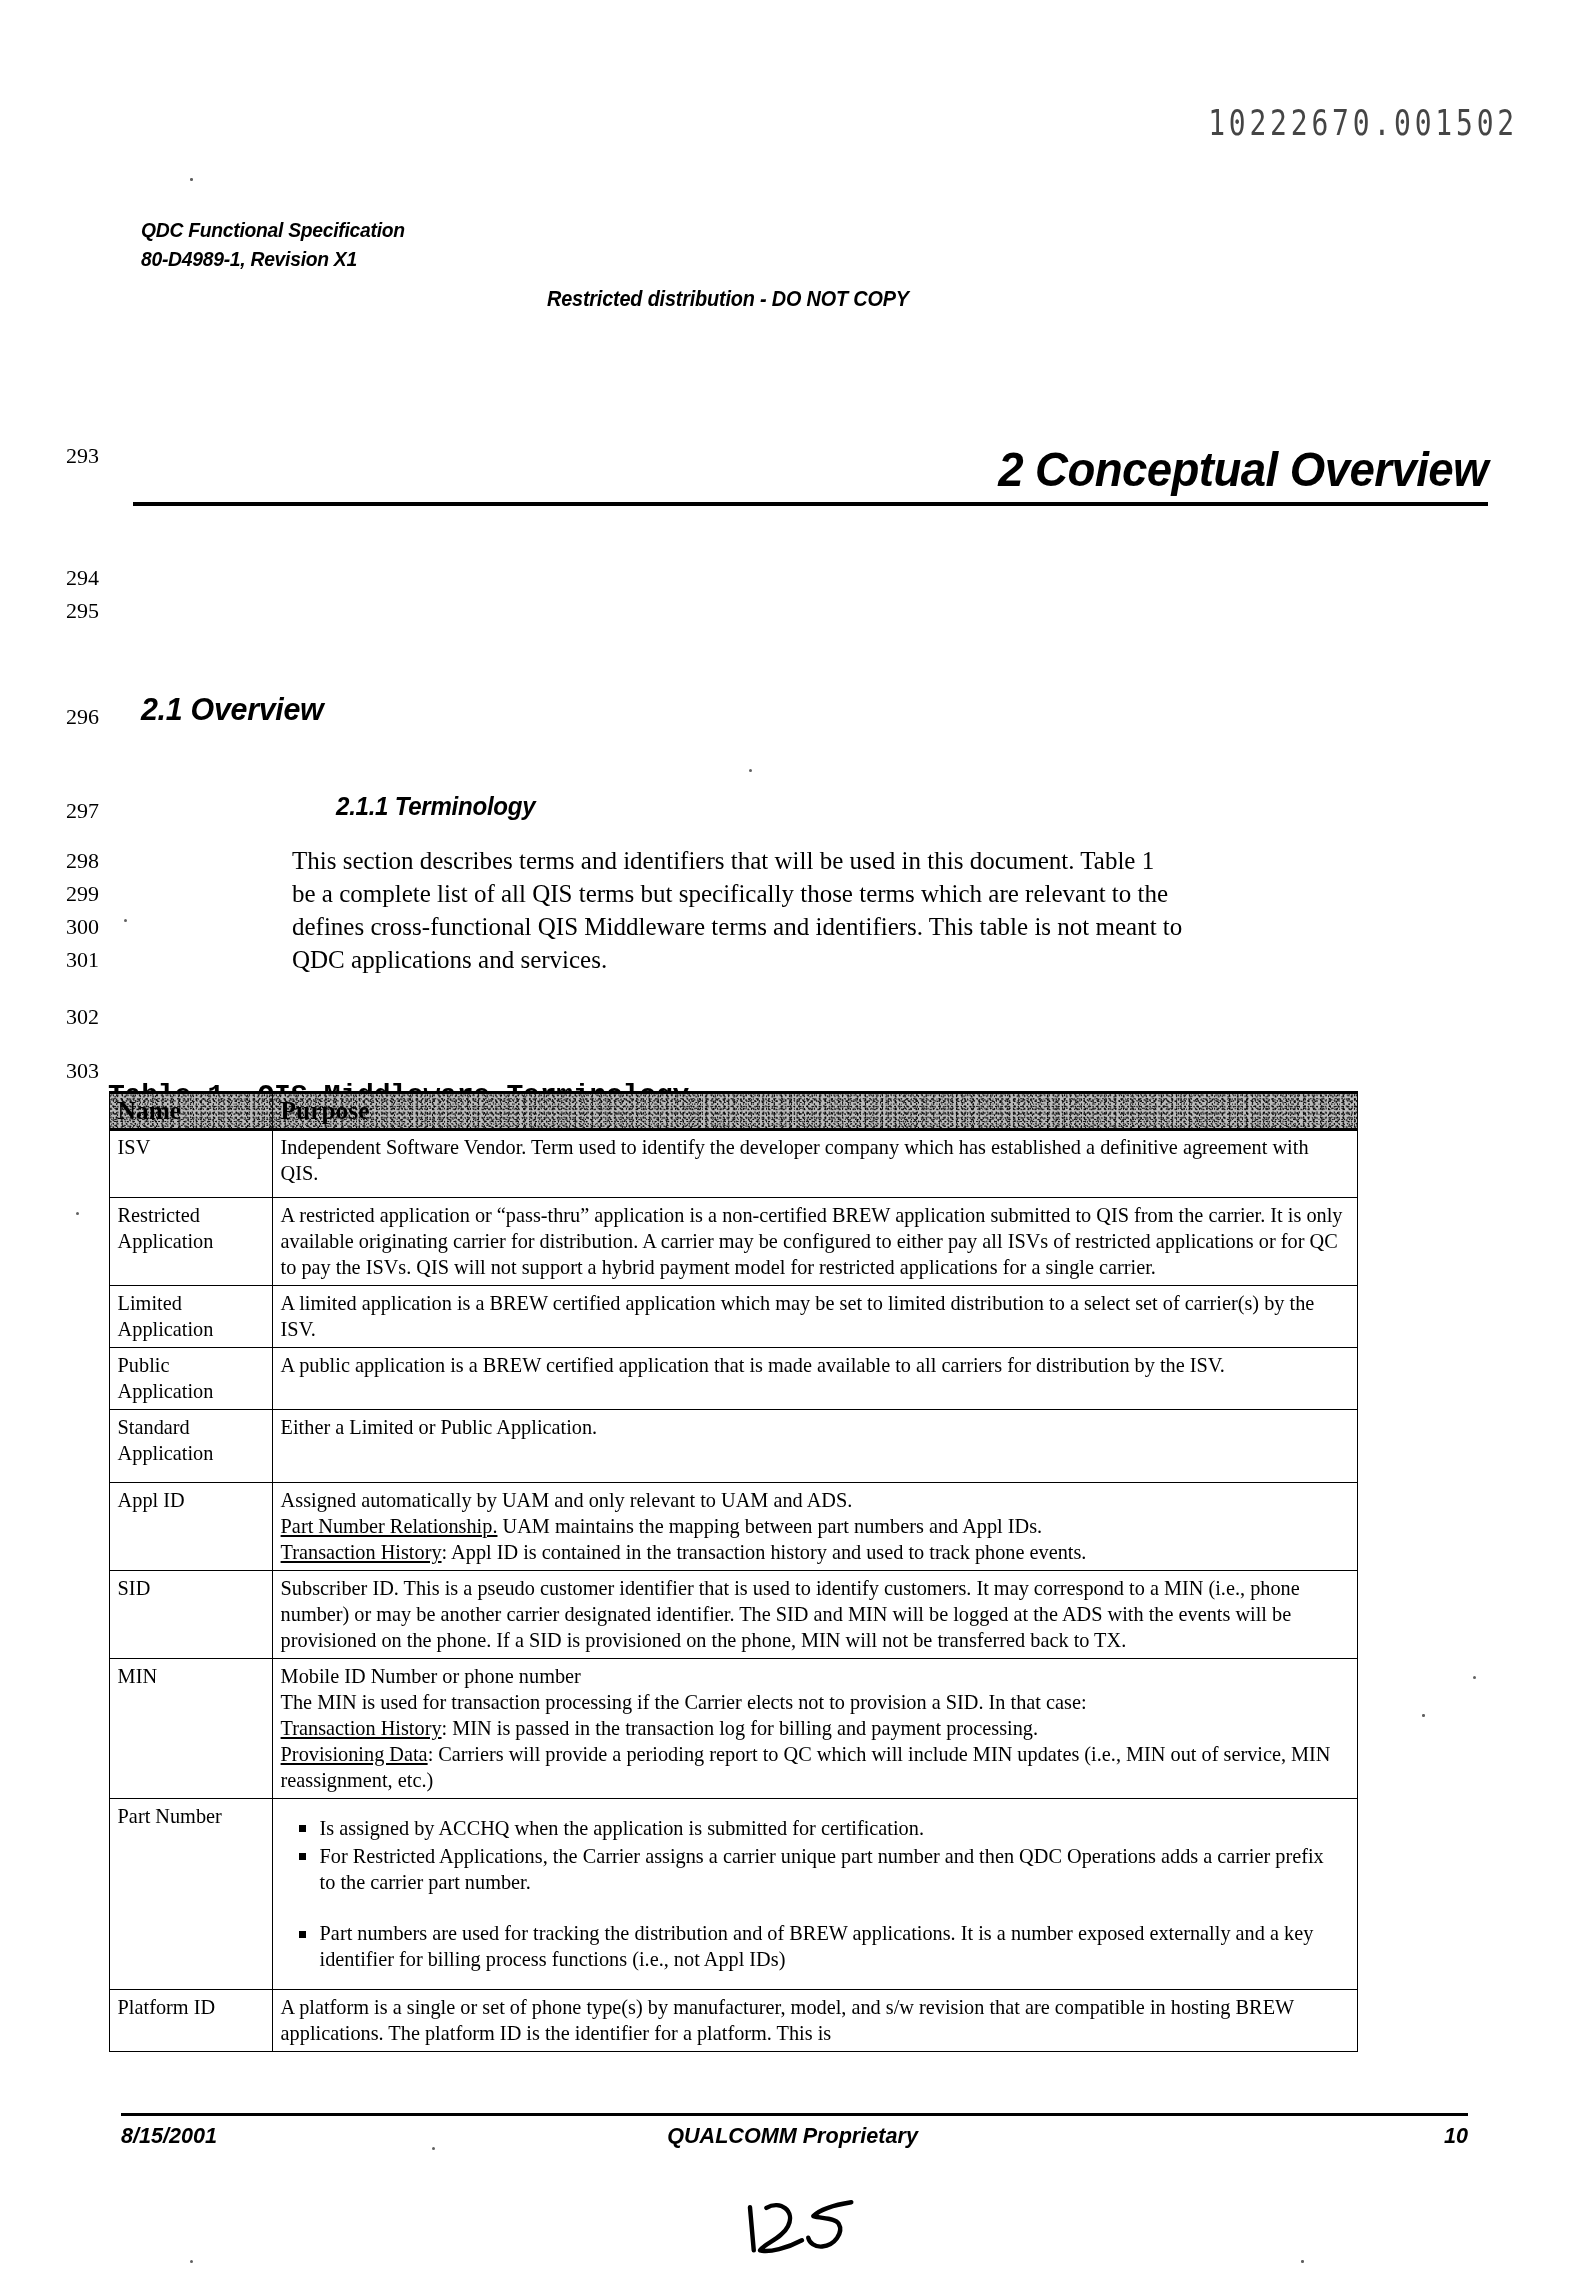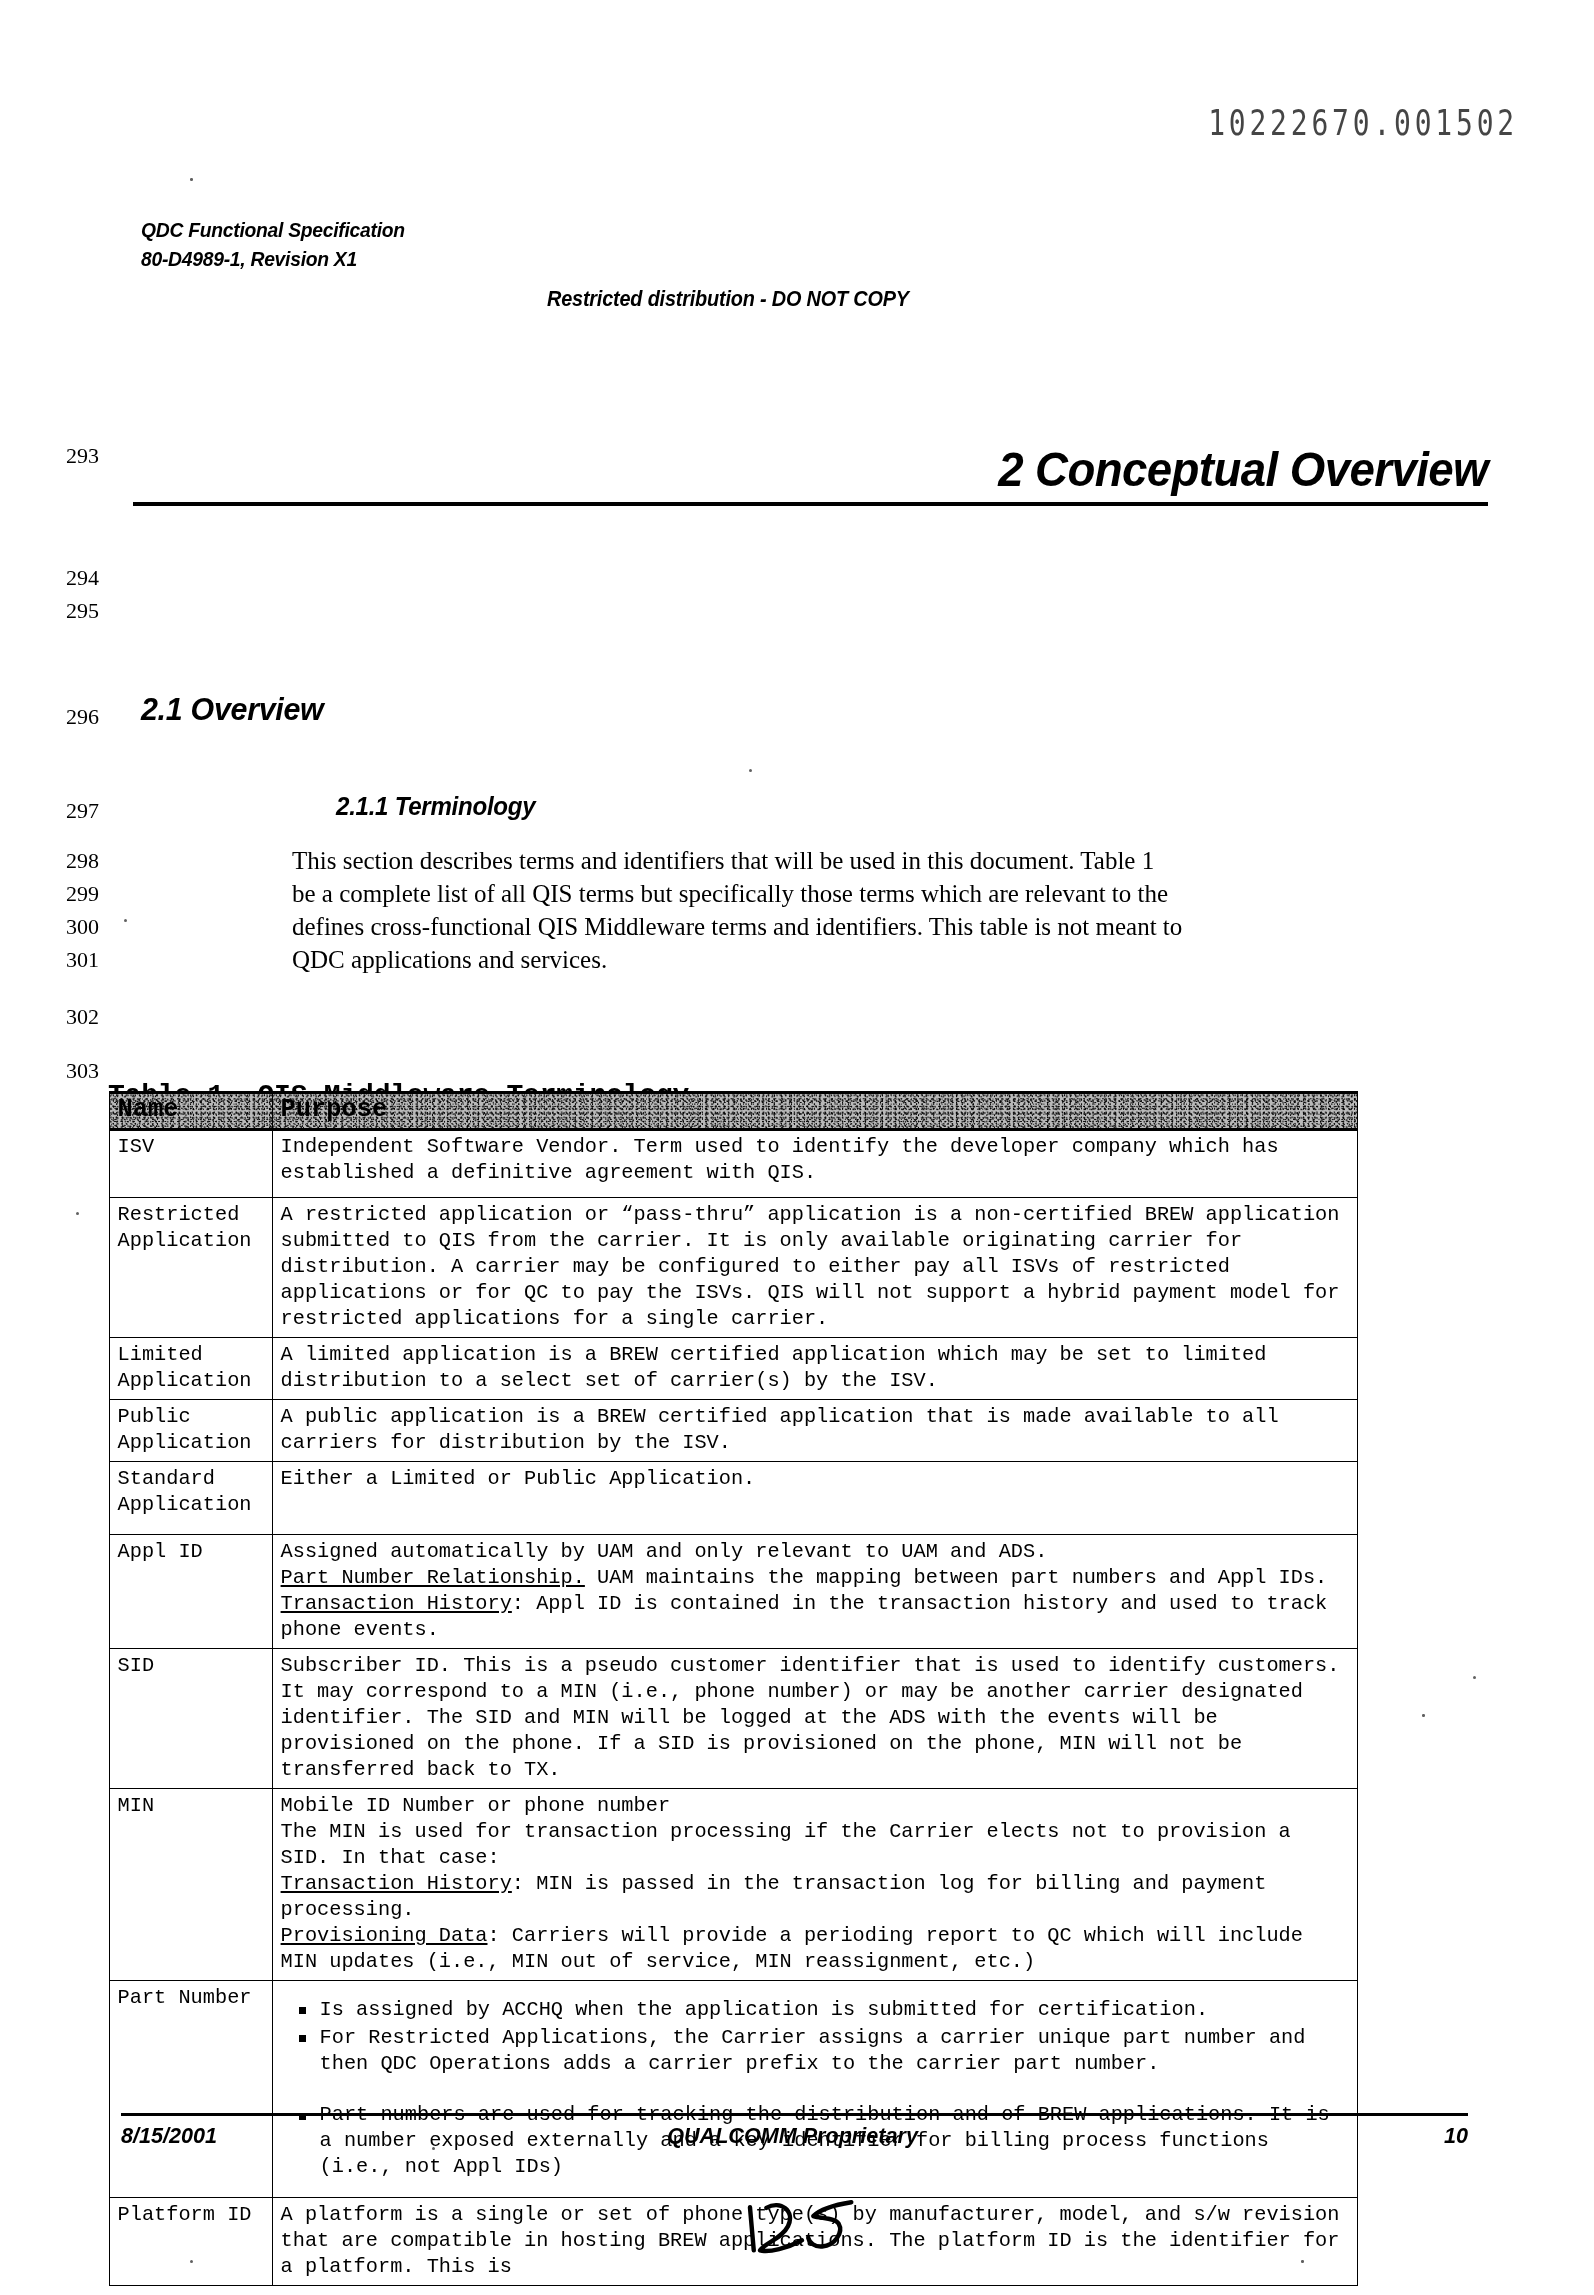--- a/index.html
+++ b/index.html
@@ -161,21 +161,20 @@
     font-size: 20.3px;
     line-height: 26px;
   }
   .term-table col.c-name { width: 163px; }
   .term-table col.c-purpose { width: auto; }
 
   .term-table th, .term-table td {
     border: 1.3px solid #000;
     vertical-align: top;
     padding: 3.8px 6.3px 5.1px 7.6px;
-    font-family: Liberation Mono, monospace;
   }
   .term-table thead th {
     border-top: 3.2px solid #000;
     border-bottom: 3.2px solid #000;
     font-size: 25.4px;
     font-weight: bold;
     text-align: left;
     padding: 3.2px 6.3px 4.4px 7.6px;
     position: relative;
     background-color: #b9b9b9;

